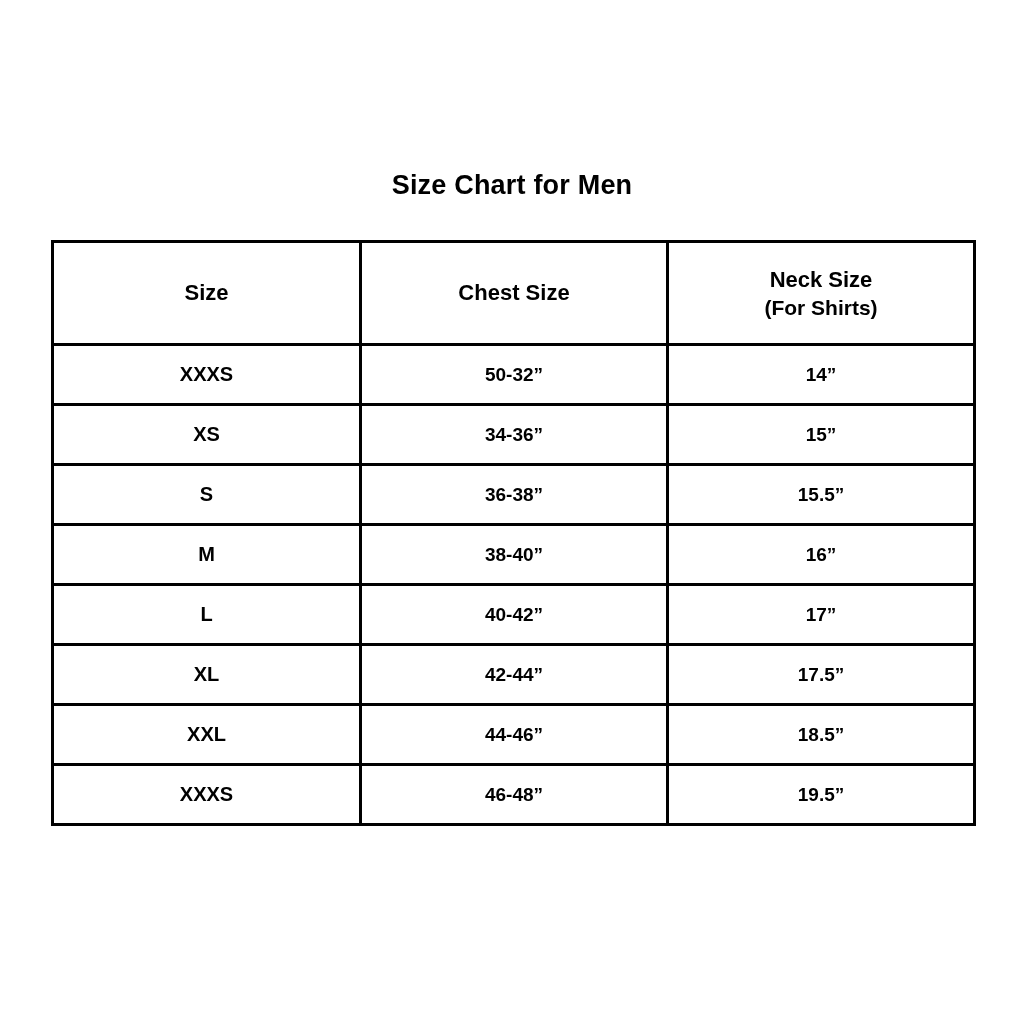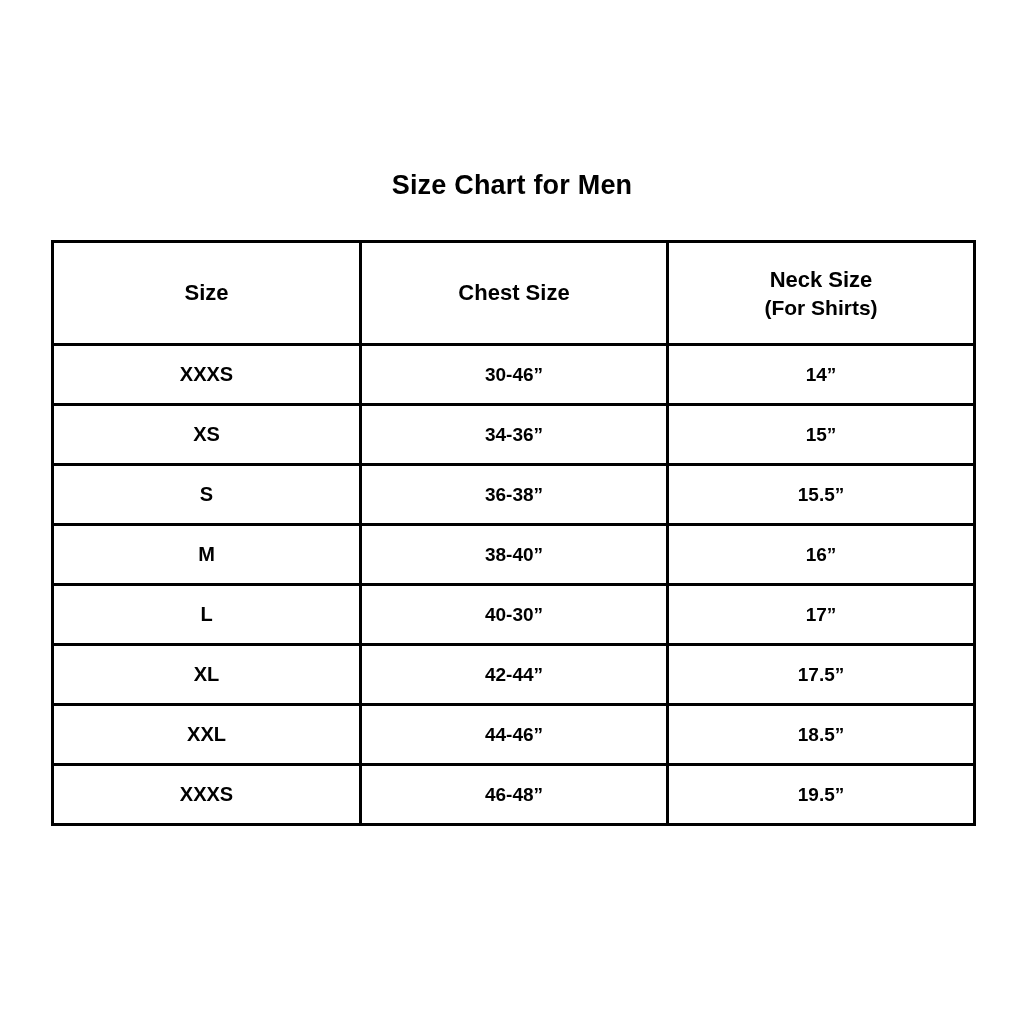--- a/index.html
+++ b/index.html
@@ -96,41 +96,41 @@
           </th>
           <th>
             <span>Neck Size</span>
             <span class="sub">(For Shirts)</span>
           </th>
         </tr>
       </thead>
       <tbody>
         <tr>
           <td class="size-cell">XXXS</td>
-          <td>30-46”</td>
+          <td>50-32”</td>
           <td>14”</td>
         </tr>
         <tr>
           <td class="size-cell">XS</td>
           <td>34-36”</td>
           <td>15”</td>
         </tr>
         <tr>
           <td class="size-cell">S</td>
           <td>36-38”</td>
           <td>15.5”</td>
         </tr>
         <tr>
           <td class="size-cell">M</td>
           <td>38-40”</td>
           <td>16”</td>
         </tr>
         <tr>
           <td class="size-cell">L</td>
-          <td>40-30”</td>
+          <td>40-42”</td>
           <td>17”</td>
         </tr>
         <tr>
           <td class="size-cell">XL</td>
           <td>42-44”</td>
           <td>17.5”</td>
         </tr>
         <tr>
           <td class="size-cell">XXL</td>
           <td>44-46”</td>

